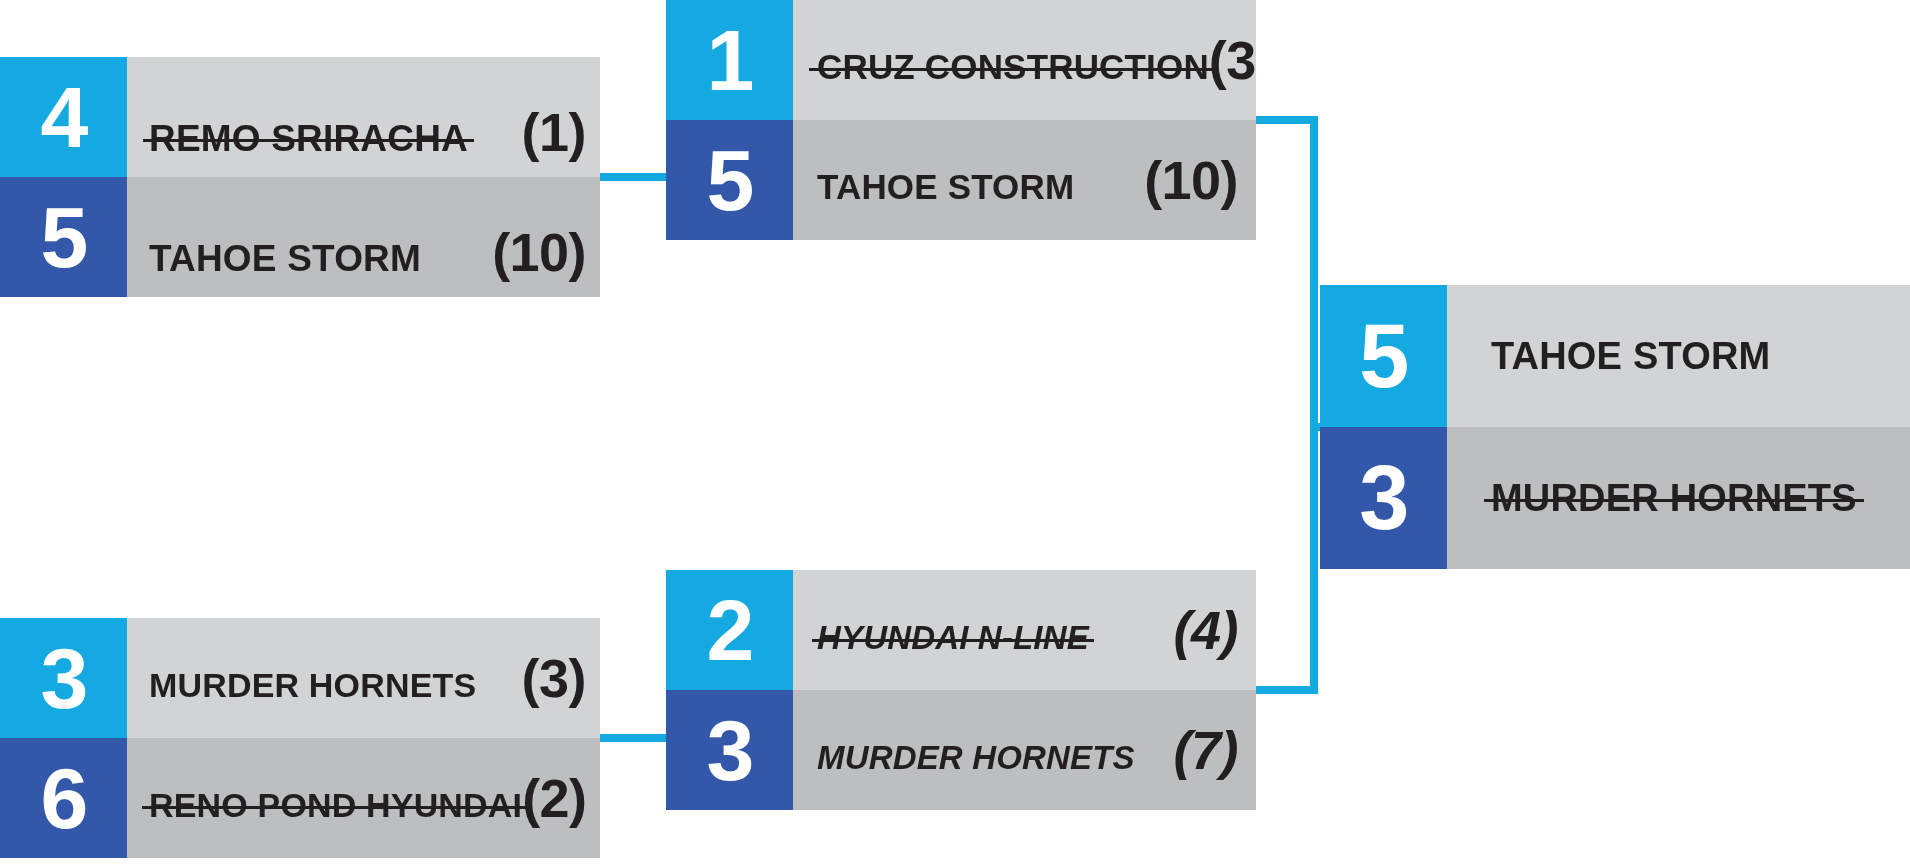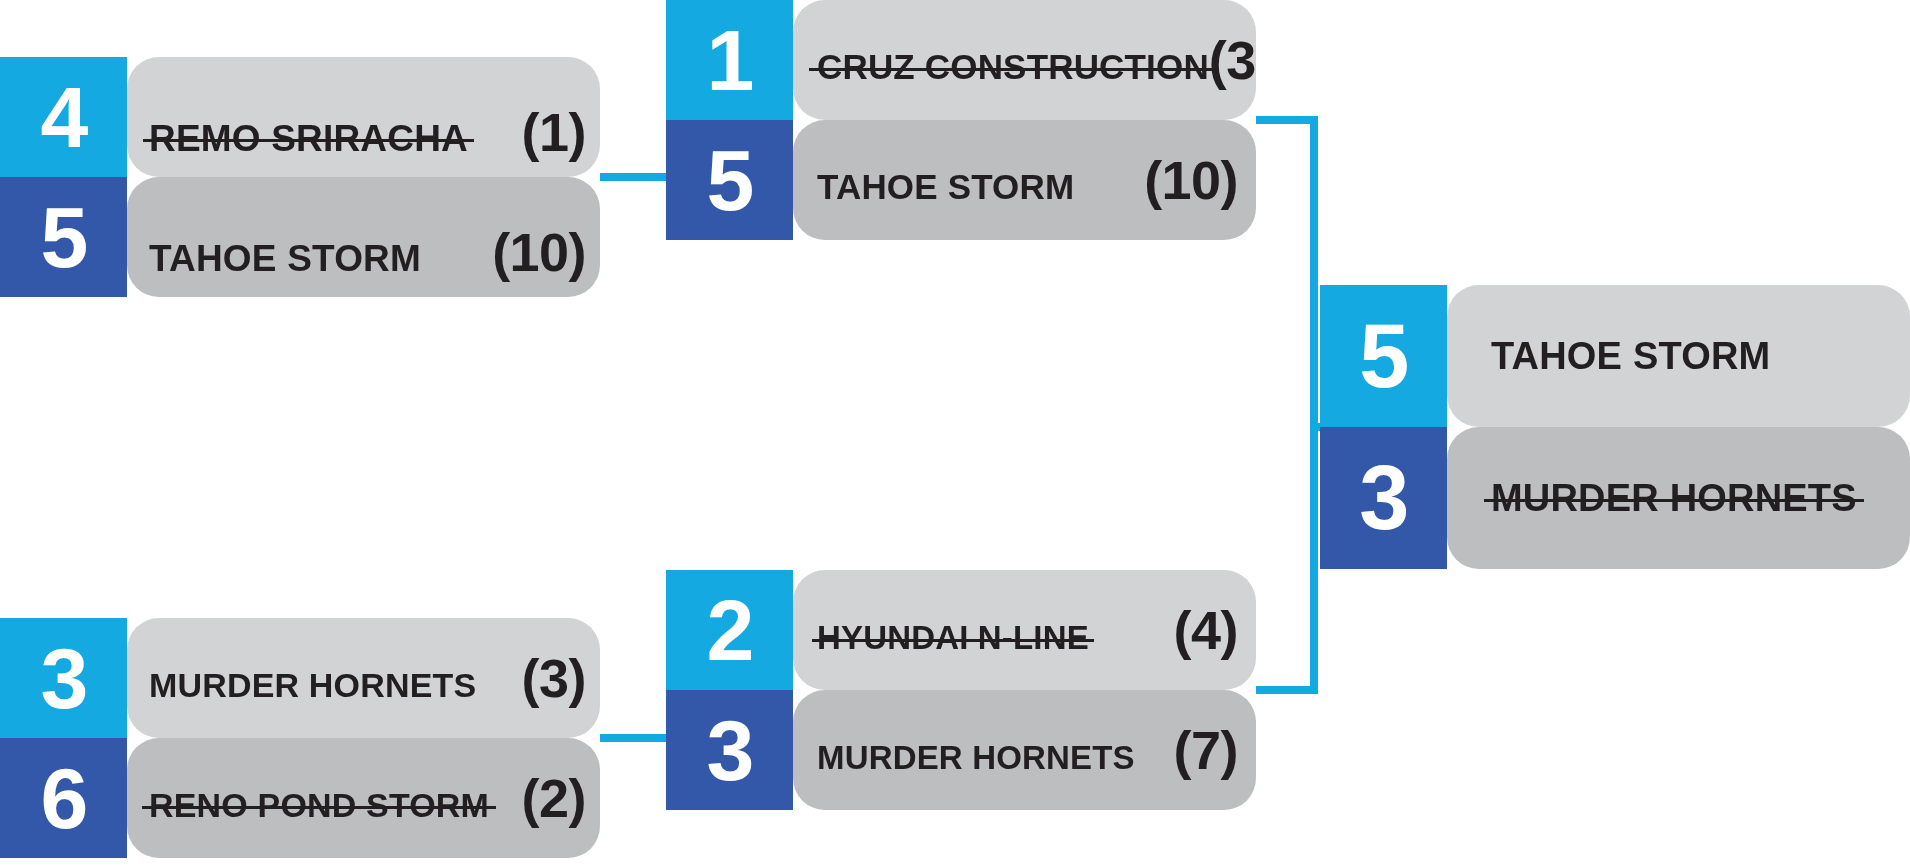--- a/index.html
+++ b/index.html
@@ -45,21 +45,20 @@
 
   .seed-top    { background: #14AAE1; }
   .seed-bottom { background: #3358A9; }
 
   .nameplate {
     flex: 1 1 auto;
     position: relative;
     display: flex;
     align-items: center;
     overflow: hidden;
-    border-radius: 32px;
   }
 
   .plate-top    { background: #D1D3D4; }
   .plate-bottom { background: #BCBEC0; }
 
   .teamline {
     display: flex;
     align-items: baseline;
     width: 100%;
     white-space: nowrap;
@@ -113,21 +112,21 @@
 
   #match-r2-top { left: 666px; top: 0px; width: 590px; }
   #match-r2-top .slot      { height: 120px; }
   #match-r2-top .seed      { width: 127px; font-size: 86px; }
   #match-r2-top .teamline  { padding: 0 18px 0 24px; font-size: 35px; }
   #match-r2-top .score     { font-size: 54px; margin-left: auto; }
 
   #match-r2-bottom { left: 666px; top: 570px; width: 590px; }
   #match-r2-bottom .slot      { height: 120px; }
   #match-r2-bottom .seed      { width: 127px; font-size: 86px; }
-  #match-r2-bottom .teamline  { padding: 0 18px 0 24px; font-size: 33px; }
+  #match-r2-bottom .teamline  { padding: 0 18px 0 24px; font-size: 33px; font-style: italic; }
   #match-r2-bottom .score     { font-size: 54px; margin-left: auto; }
 
   
 
   #match-final { left: 1320px; top: 285px; width: 590px; }
   #match-final .slot      { height: 142px; }
   #match-final .seed      { width: 127px; font-size: 90px; }
   #match-final .teamline  { padding: 0 18px 0 44px; font-size: 38px; justify-content: flex-start; }
 
   
@@ -182,21 +181,21 @@
           <span class="teamname">MURDER HORNETS</span>
           <span class="score">(3)</span>
         </div>
       </div>
     </div>
 
     <div class="slot">
       <div class="seed seed-bottom">6</div>
       <div class="nameplate plate-bottom">
         <div class="teamline">
-          <span class="teamname eliminated">RENO POND STORM</span>
+          <span class="teamname eliminated">RENO POND HYUNDAI</span>
           <span class="score">(2)</span>
         </div>
       </div>
     </div>
   </div>
 
   <div class="match" id="match-r2-top">
 
     <div class="slot">
       <div class="seed seed-top">1</div>

